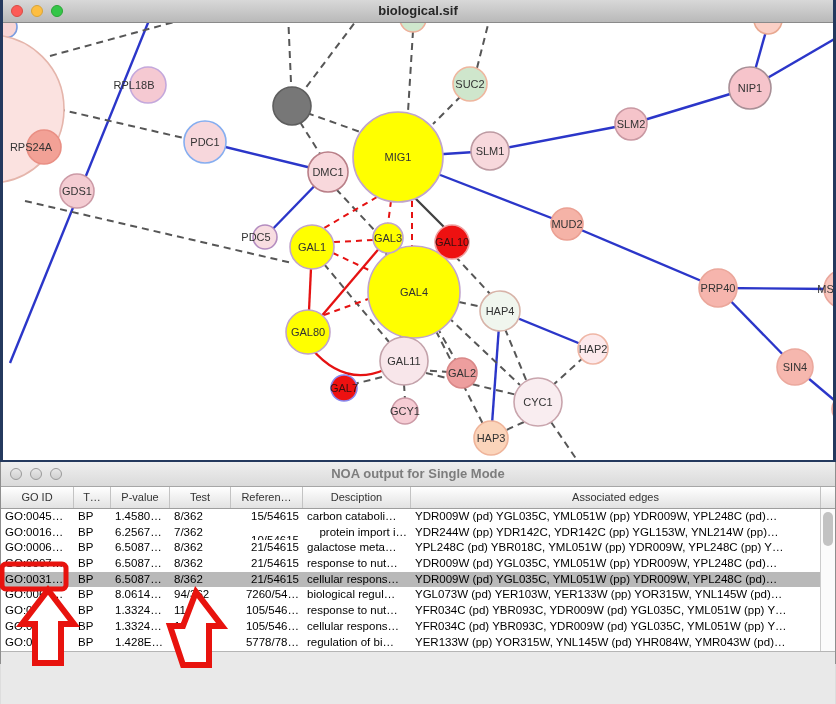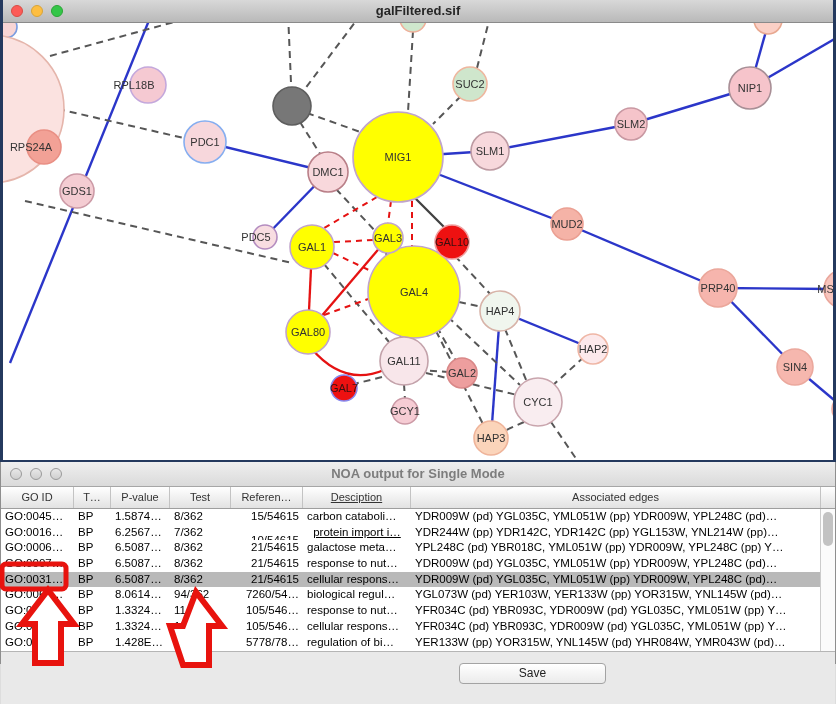--- a/index.html
+++ b/index.html
@@ -59,21 +59,21 @@
 </head>
 <body>
 
 <div class="win graph-window">
   <div class="titlebar">
     <div class="lights">
       <span class="light red"></span>
       <span class="light yellow"></span>
       <span class="light green"></span>
     </div>
-    <span class="title">galFiltered.sif</span>
+    <span class="title">biological.sif</span>
   </div>
   <div class="canvas">
     <svg width="830" height="437" viewBox="3 22 830 437" xmlns="http://www.w3.org/2000/svg">
         <line x1="152" y1="12" x2="10" y2="362" stroke="#2b36c9" stroke-width="2.4"></line>
         <line x1="205" y1="141" x2="328" y2="171" stroke="#2b36c9" stroke-width="2.4"></line>
         <line x1="328" y1="171" x2="265" y2="236" stroke="#2b36c9" stroke-width="2.4"></line>
         <line x1="398" y1="156" x2="490" y2="150" stroke="#2b36c9" stroke-width="2.4"></line>
         <line x1="490" y1="150" x2="631" y2="123" stroke="#2b36c9" stroke-width="2.4"></line>
         <line x1="631" y1="123" x2="750" y2="87" stroke="#2b36c9" stroke-width="2.4"></line>
         <line x1="750" y1="87" x2="838" y2="36" stroke="#2b36c9" stroke-width="2.4"></line>
@@ -197,42 +197,42 @@
     </div>
     <span class="title">NOA output for Single Mode</span>
   </div>
 
   <div class="table-header">
       <div class="hcell" style="width: 73px;">GO ID</div>
       <div class="hcell" style="width: 37px;">T…</div>
       <div class="hcell" style="width: 59px;">P-value</div>
       <div class="hcell" style="width: 61px;">Test</div>
       <div class="hcell" style="width: 72px;">Referen…</div>
-      <div class="hcell" style="width: 108px; text-decoration: underline;">Desciption</div>
+      <div class="hcell" style="width: 108px;">Desciption</div>
       <div class="hcell" style="width: 410px;">Associated edges</div>
     </div>
 
   <div class="table-body">
     <div id="rows-host">
         <div class="trow">
           <div class="tcell" style="width: 73px; text-align: left;">GO:0045…</div>
           <div class="tcell" style="width: 37px; text-align: left;">BP</div>
-          <div class="tcell" style="width: 59px; text-align: left;">1.5874…</div>
+          <div class="tcell" style="width: 59px; text-align: left;">1.4580…</div>
           <div class="tcell" style="width: 61px; text-align: left;">8/362</div>
           <div class="tcell" style="width: 72px; text-align: right;">15/54615</div>
           <div class="tcell" style="width: 108px; text-align: left;">carbon cataboli…</div>
           <div class="tcell" style="width: 410px; text-align: left;">YDR009W (pd) YGL035C, YML051W (pp) YDR009W, YPL248C (pd)…</div>
         </div>
         <div class="trow">
           <div class="tcell" style="width: 73px; text-align: left;">GO:0016…</div>
           <div class="tcell" style="width: 37px; text-align: left;">BP</div>
           <div class="tcell" style="width: 59px; text-align: left;">6.2567…</div>
           <div class="tcell" style="width: 61px; text-align: left;">7/362</div>
           <div class="tcell" style="width: 72px; text-align: right; margin-top: 8px;">10/54615</div>
-          <div class="tcell" style="width: 108px; text-align: center; text-decoration: underline;">protein import i…</div>
+          <div class="tcell" style="width: 108px; text-align: right;">protein import i…</div>
           <div class="tcell" style="width: 410px; text-align: left;">YDR244W (pp) YDR142C, YDR142C (pp) YGL153W, YNL214W (pp)…</div>
         </div>
         <div class="trow">
           <div class="tcell" style="width: 73px; text-align: left;">GO:0006…</div>
           <div class="tcell" style="width: 37px; text-align: left;">BP</div>
           <div class="tcell" style="width: 59px; text-align: left;">6.5087…</div>
           <div class="tcell" style="width: 61px; text-align: left;">8/362</div>
           <div class="tcell" style="width: 72px; text-align: right;">21/54615</div>
           <div class="tcell" style="width: 108px; text-align: left;">galactose meta…</div>
           <div class="tcell" style="width: 410px; text-align: left;">YPL248C (pd) YBR018C, YML051W (pp) YDR009W, YPL248C (pp) Y…</div>
@@ -291,21 +291,20 @@
           <div class="tcell" style="width: 108px; text-align: left;">regulation of bi…</div>
           <div class="tcell" style="width: 410px; text-align: left;">YER133W (pp) YOR315W, YNL145W (pd) YHR084W, YMR043W (pd)…</div>
         </div>
       </div>
     <div class="scrollbar">
       <div class="thumb"></div>
     </div>
   </div>
 
   <div class="footer">
-    <div class="btn save">Save</div>
     <div class="btn cancel">Cancel</div>
   </div>
 </div>
 
 <svg class="annotations" width="836" height="704" viewBox="0 0 836 704" xmlns="http://www.w3.org/2000/svg">
   <rect x="2" y="564" width="64" height="25" rx="4" fill="none" stroke="#e8130e" stroke-width="5"></rect>
   <polygon points="48,590 74,624 61,624 61,663 35,663 35,624 22,624" fill="#ffffff" stroke="#e8130e" stroke-width="6" stroke-linejoin="miter"></polygon>
   <polygon points="196,592 222,626 209,626 209,665 183,665 170,626 183,626" fill="#ffffff" stroke="#e8130e" stroke-width="6" stroke-linejoin="miter"></polygon>
 </svg>
 

